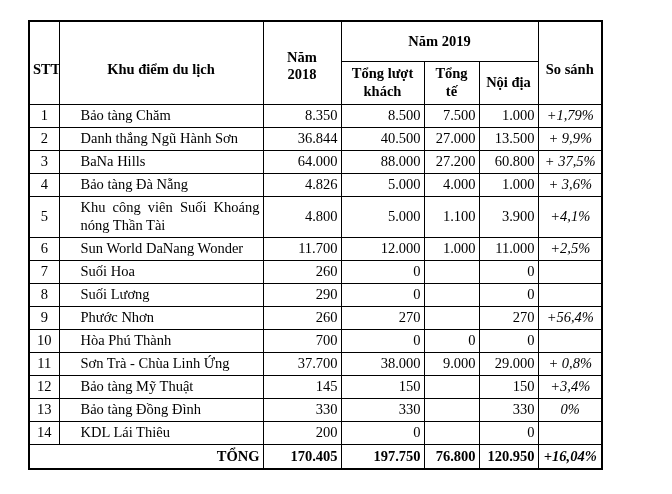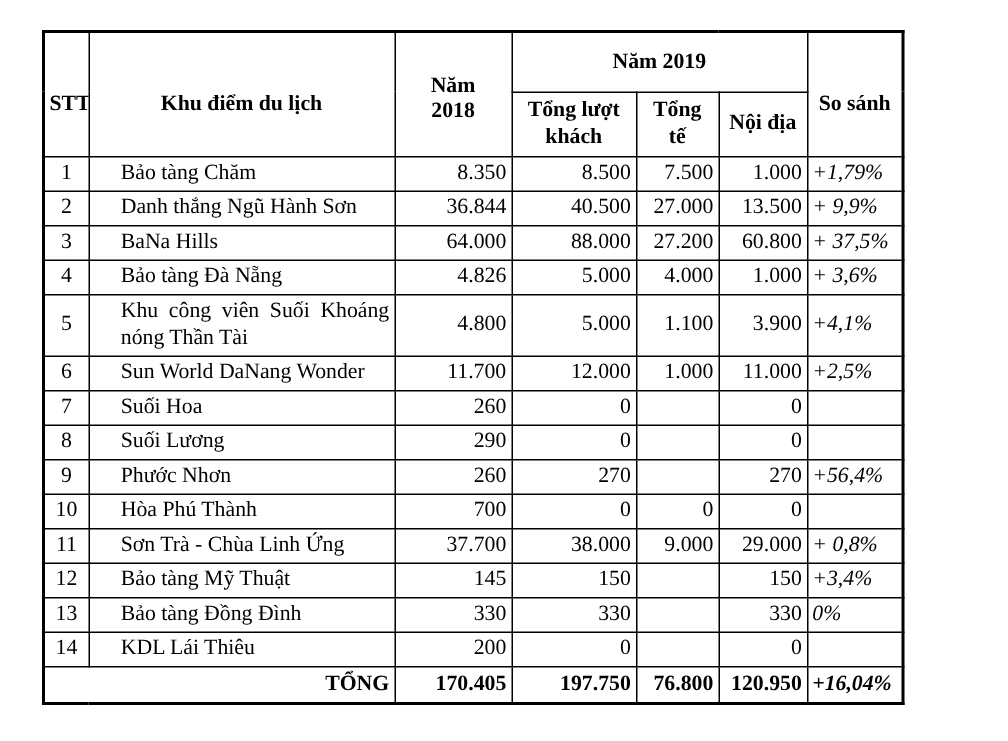--- a/index.html
+++ b/index.html
@@ -50,21 +50,21 @@
   }
   .prewrap { white-space: pre-line; }
   .stat-table tbody tr { height: 23px; }
   .stat-table tbody tr.tall { height: 41px; }
   .stat-table tbody tr.total-row { height: 25px; }
   .stat-table tbody tr.total-row td { font-weight: bold; }
   td.c-stt  { text-align: center; }
   td.c-name { text-align: left; padding-left: 21px; }
   td.c-name.justify { text-align: justify; }
   td.c-num  { text-align: right; padding-right: 3px; }
-  td.c-pct  { text-align: left; padding-right: 2px; font-style: italic; }
+  td.c-pct  { text-align: center; padding-right: 2px; font-style: italic; }
   td.c-total-label { text-align: right; font-weight: bold; }
 </style>
 </head>
 <body>
 
 <div class="page">
   <table class="stat-table">
     <colgroup>
       <col style="width:30px">
       <col style="width:204px">

